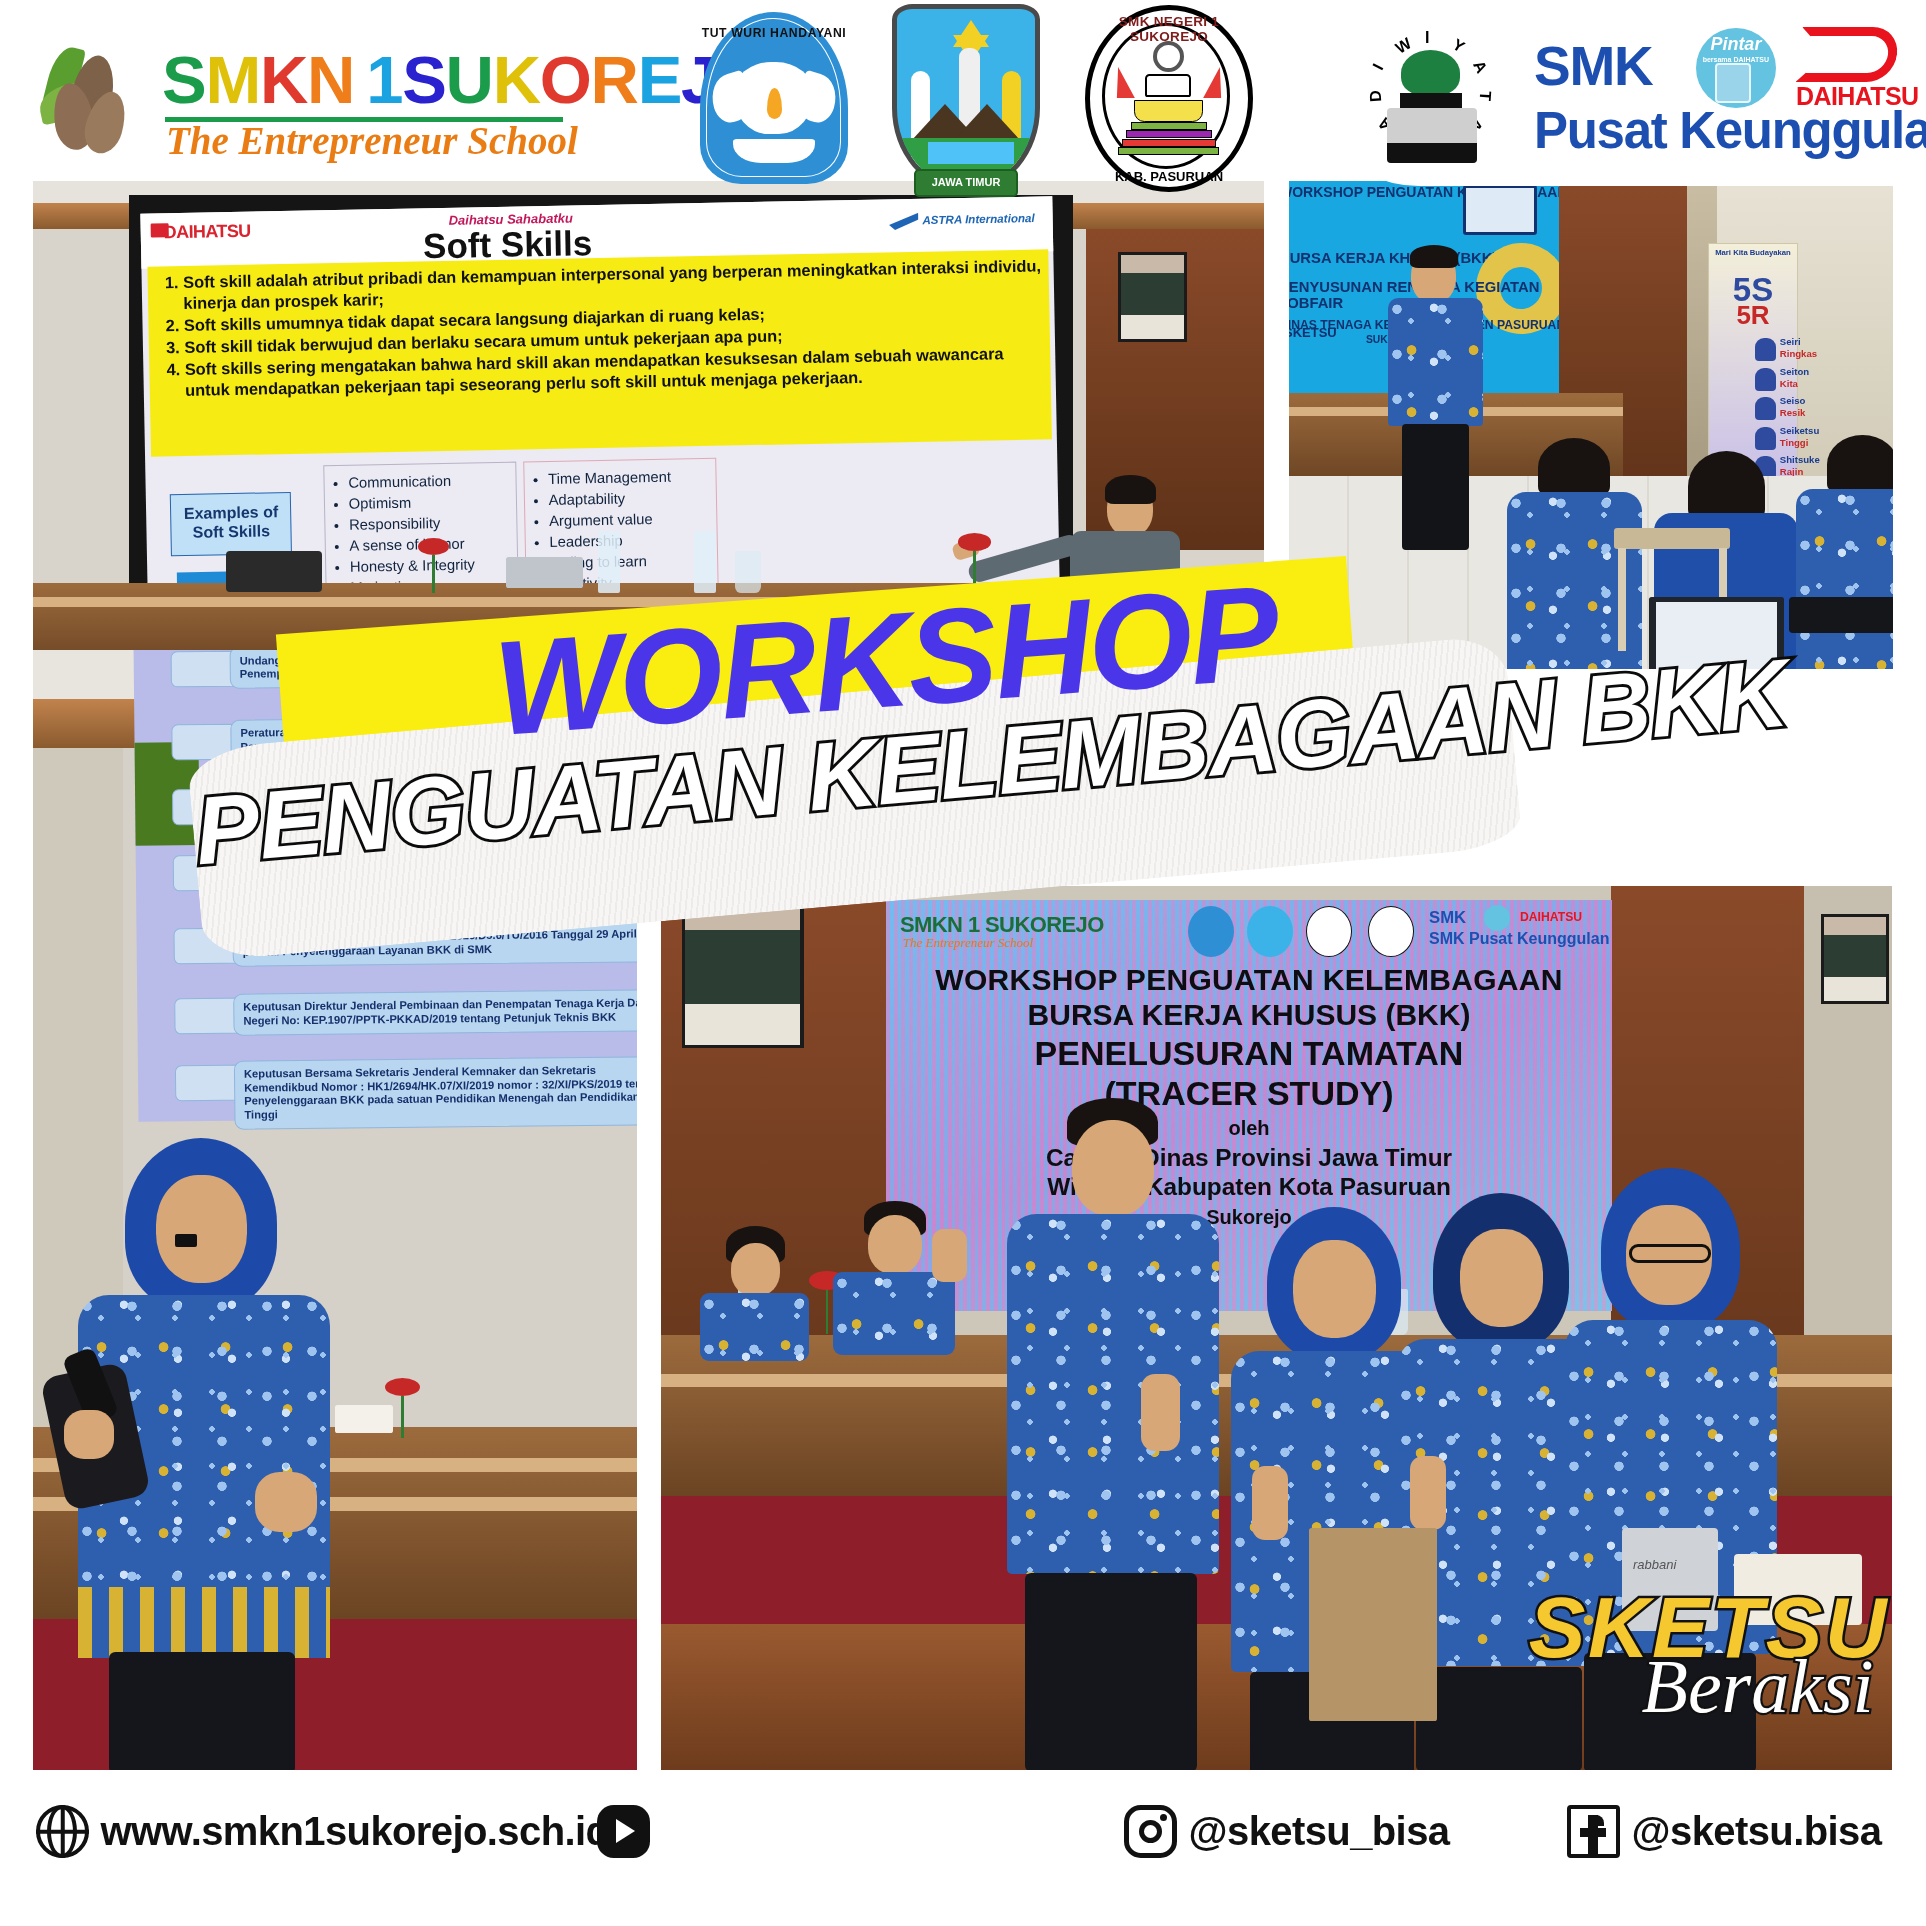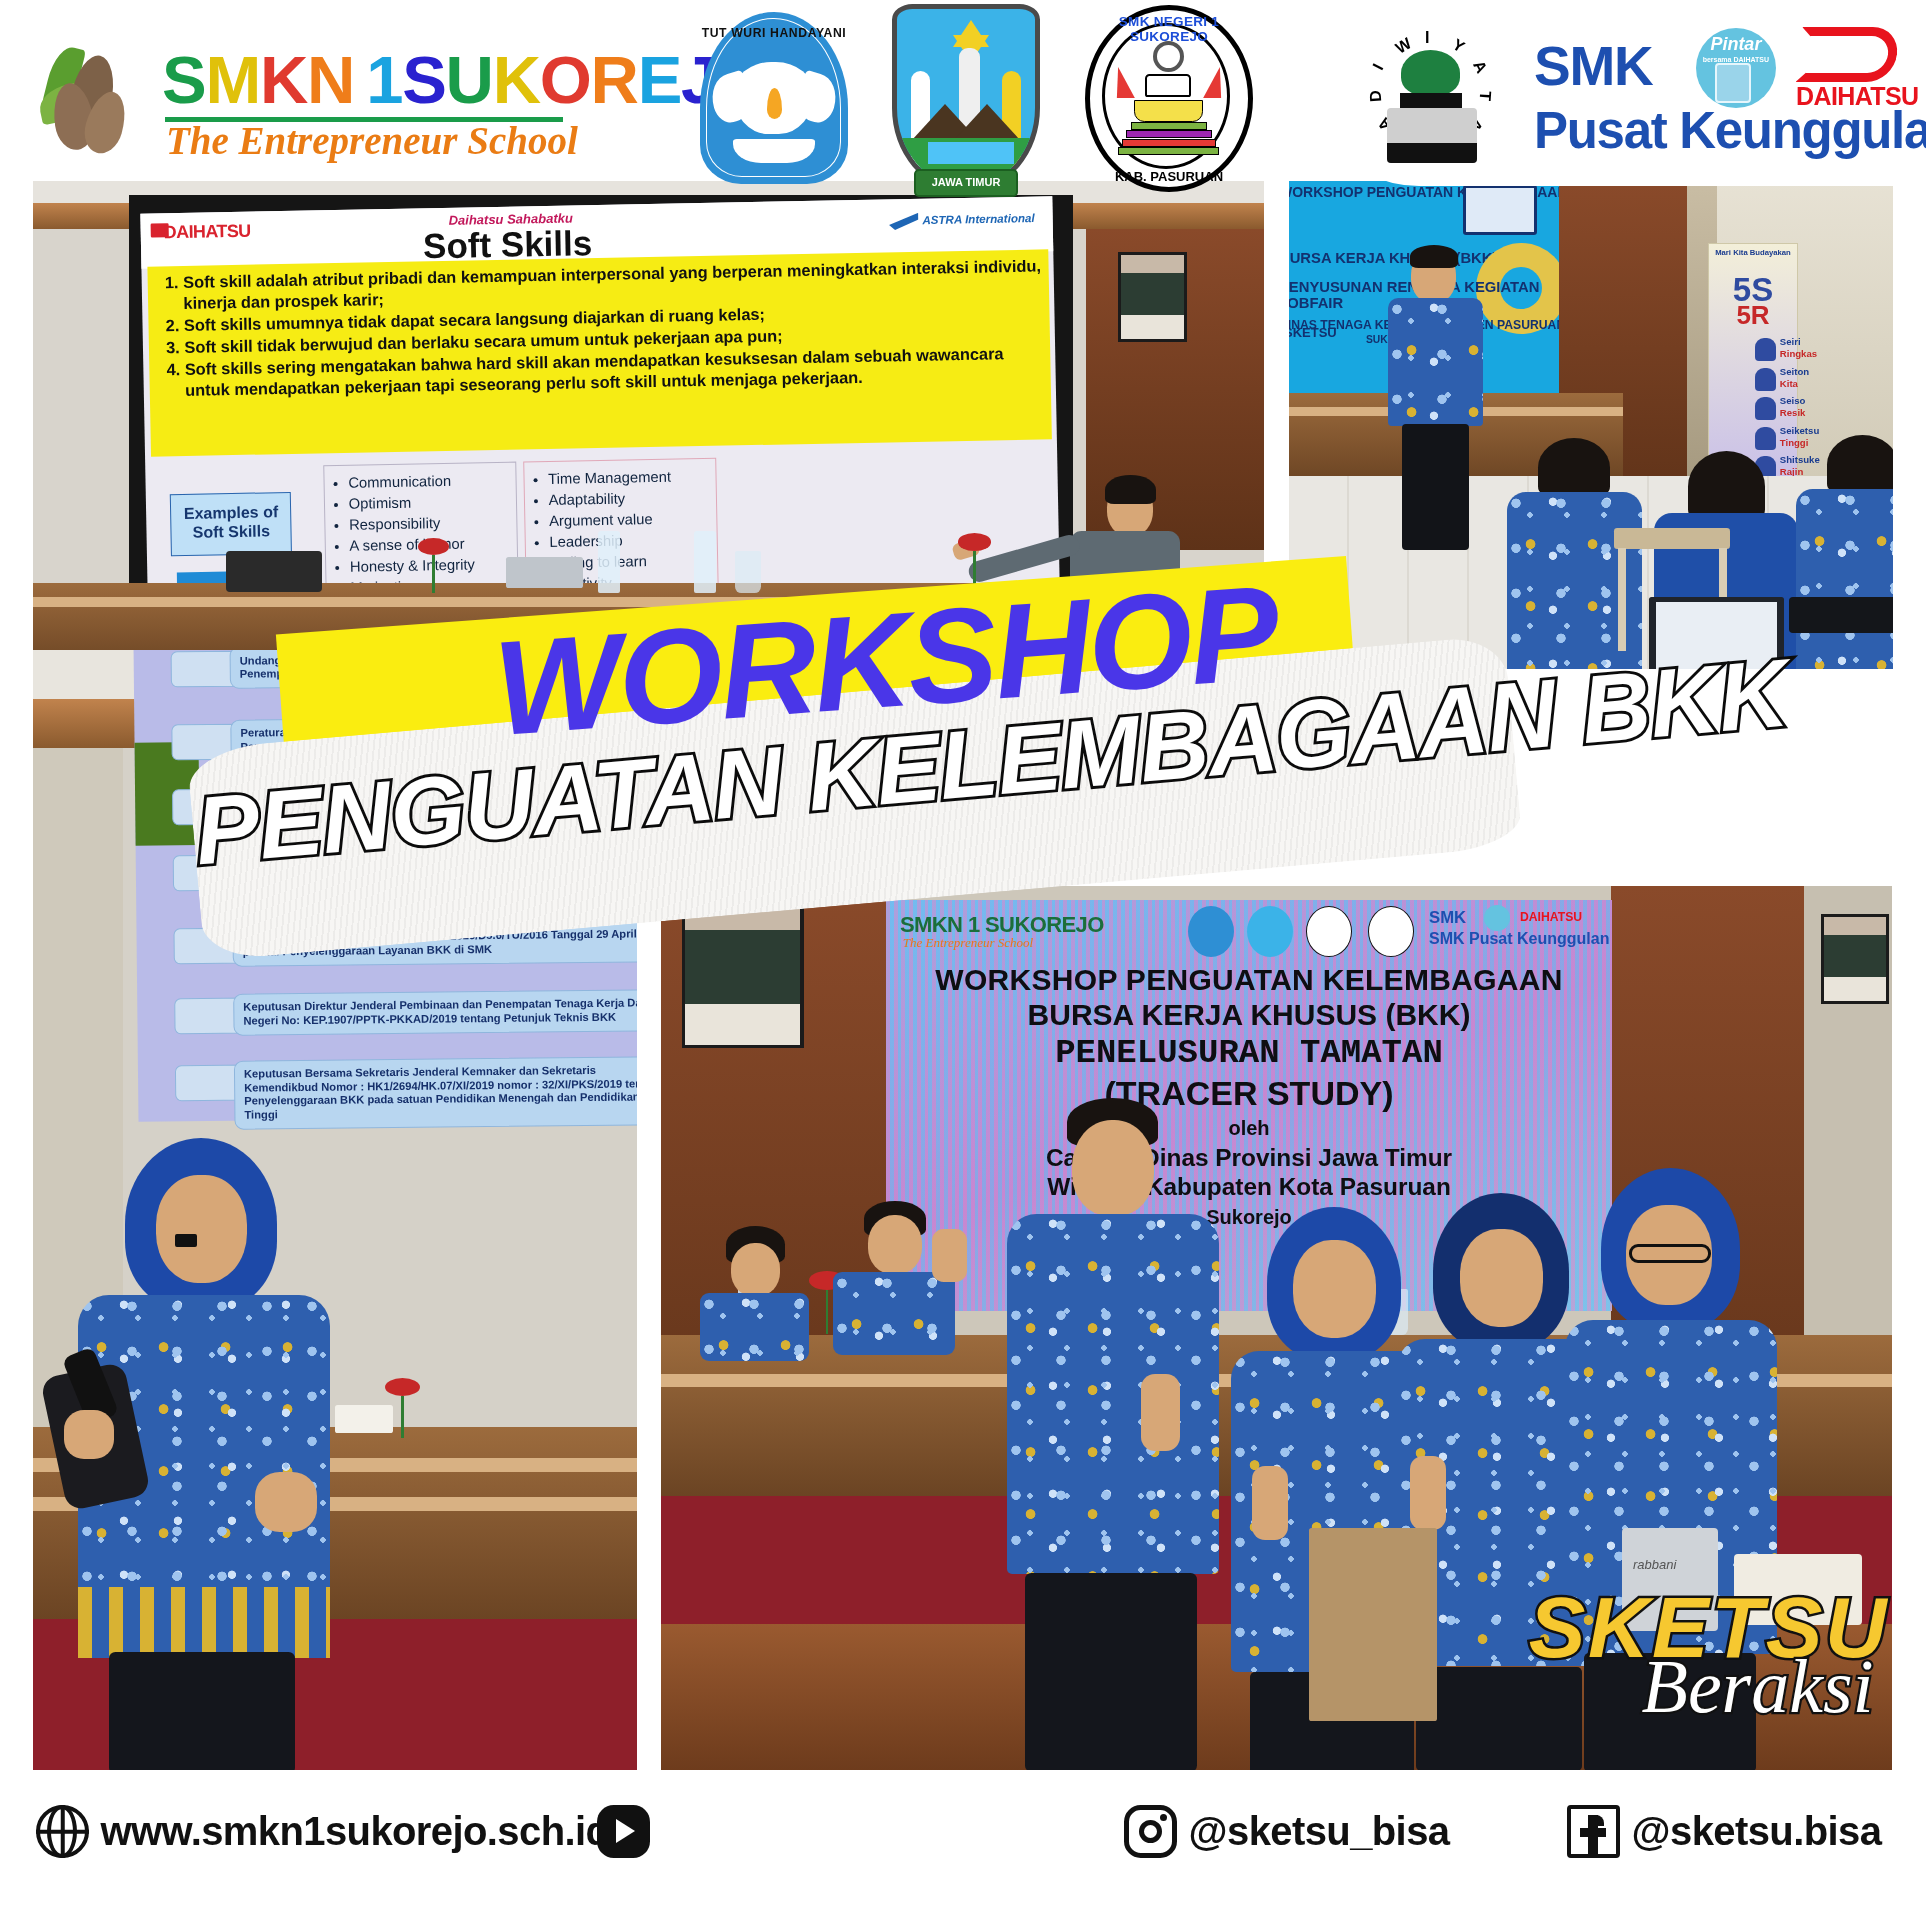--- a/index.html
+++ b/index.html
@@ -85,21 +85,21 @@
   .jt-ribbon { position:absolute; left:22px; bottom:-6.4px; width:104px; height:28px; background:#2e7d32;
                border:2.6px solid #1b5e20; border-radius:5.1px; color:#fff; font-size:11px; font-weight:bold;
                text-align:center; line-height:23px; }
 
   .smkneg { left:1085px; top:5.1px; width:168px; height:187px; }
   .sn-o { position:absolute; left:0; top:0; width:168px; height:187px; background:#fff;
           border:5.8px solid #000; border-radius:50%; }
   .sn-i { position:absolute; left:16.7px; top:18px; width:128px; height:146px; border:3.2px solid #000;
           border-radius:50%; }
   .sn-top { position:absolute; left:0; top:9px; width:168px; text-align:center; font-size:13.5px;
-            font-weight:bold; color:#1d4ed8; letter-spacing:0.3px; }
+            font-weight:bold; color:#7f1d1d; letter-spacing:0.3px; }
   .sn-bot { position:absolute; left:0; bottom:7.7px; width:168px; text-align:center; font-size:13px;
             font-weight:bold; color:#000; }
   .sn-gear { position:absolute; left:68px; top:36px; width:31px; height:31px; border:4.5px solid #555;
              border-radius:50%; }
   .sn-bolt { position:absolute; top:62px; width:0; height:0; border-style:solid; }
   .sn-bolt.l { left:28px; border-width:0 9px 31px 9px; border-color:transparent transparent #e53935 transparent; transform:skewX(14deg);}
   .sn-bolt.r { right:28px; border-width:0 9px 31px 9px; border-color:transparent transparent #e53935 transparent; transform:skewX(-14deg);}
   .sn-car { position:absolute; left:60px; top:69px; width:46px; height:23px; background:#fff;
             border:2.6px solid #000; border-radius:4.5px 4.5px 2.6px 2.6px; }
   .sn-book { position:absolute; left:49px; top:95px; width:69px; height:22px; background:#f4e04a;
@@ -266,21 +266,21 @@
                  repeating-linear-gradient(90deg, rgba(255,120,200,.35) 0 3.9px, rgba(90,200,255,.35) 3.9px 7.7px),
                  linear-gradient(160deg,#7fb6e8,#a98fd6 50%,#8fc0e0); }
   .br-logos { position:absolute; left:0; top:2.6px; width:100%; height:56px; }
   .br-smkn { position:absolute; left:14px; top:9px; font-size:22px; font-weight:bold; letter-spacing:-0.6px; }
   .br-smkn-sub { position:absolute; left:16.7px; top:32px; font-size:13px; color:#e8761a;
                  font-style:italic; font-family:"Liberation Serif",serif; }
   .br-mini { position:absolute; top:3.9px; width:46px; height:51px; border-radius:50%; }
   .br-title { position:absolute; left:0; top:62px; width:100%; text-align:center; color:#0e0e12; }
   .br-title .t1 { font-size:30px; font-weight:bold; letter-spacing:0.3px; line-height:1.18; }
   .br-title .t2 { font-size:30px; font-weight:bold; line-height:1.18; }
-  .br-title .t3 { font-size:34px; font-weight:bold; line-height:1.18;font-family:Liberation Mono, monospace; }
+  .br-title .t3 { font-size:34px; font-weight:bold; line-height:1.18; }
   .br-title .t4 { font-size:34px; font-weight:bold; line-height:1.18; }
   .br-title .t5 { font-size:20px; font-weight:bold; line-height:1.5; }
   .br-title .t6 { font-size:24.4px; font-weight:bold; line-height:1.2; }
   .br-title .t7 { font-size:24.4px; font-weight:bold; line-height:1.2; }
 
   
   .yellow-band { position:absolute; left:282px; top:595px; width:1073px; height:207px;
                  background:#faed10; transform:rotate(-4.2deg); z-index:70; }
   .wk-text { position:absolute; left:494px; top:586px; width:719px; text-align:center;
              font-size:134px; font-weight:bold; color:#4a36e8; font-style:italic;

